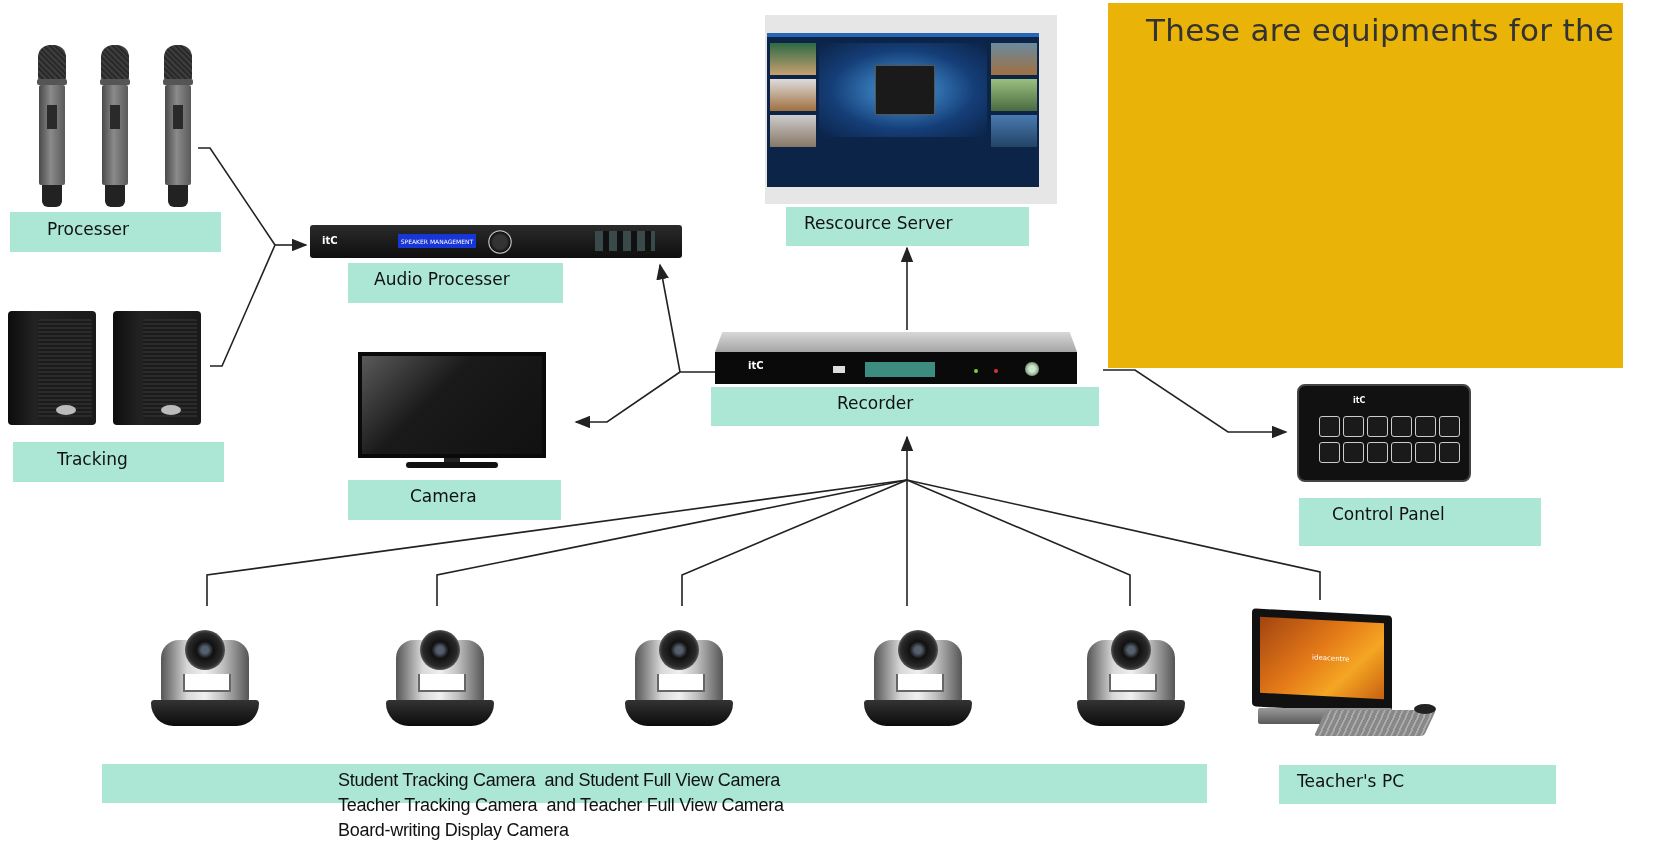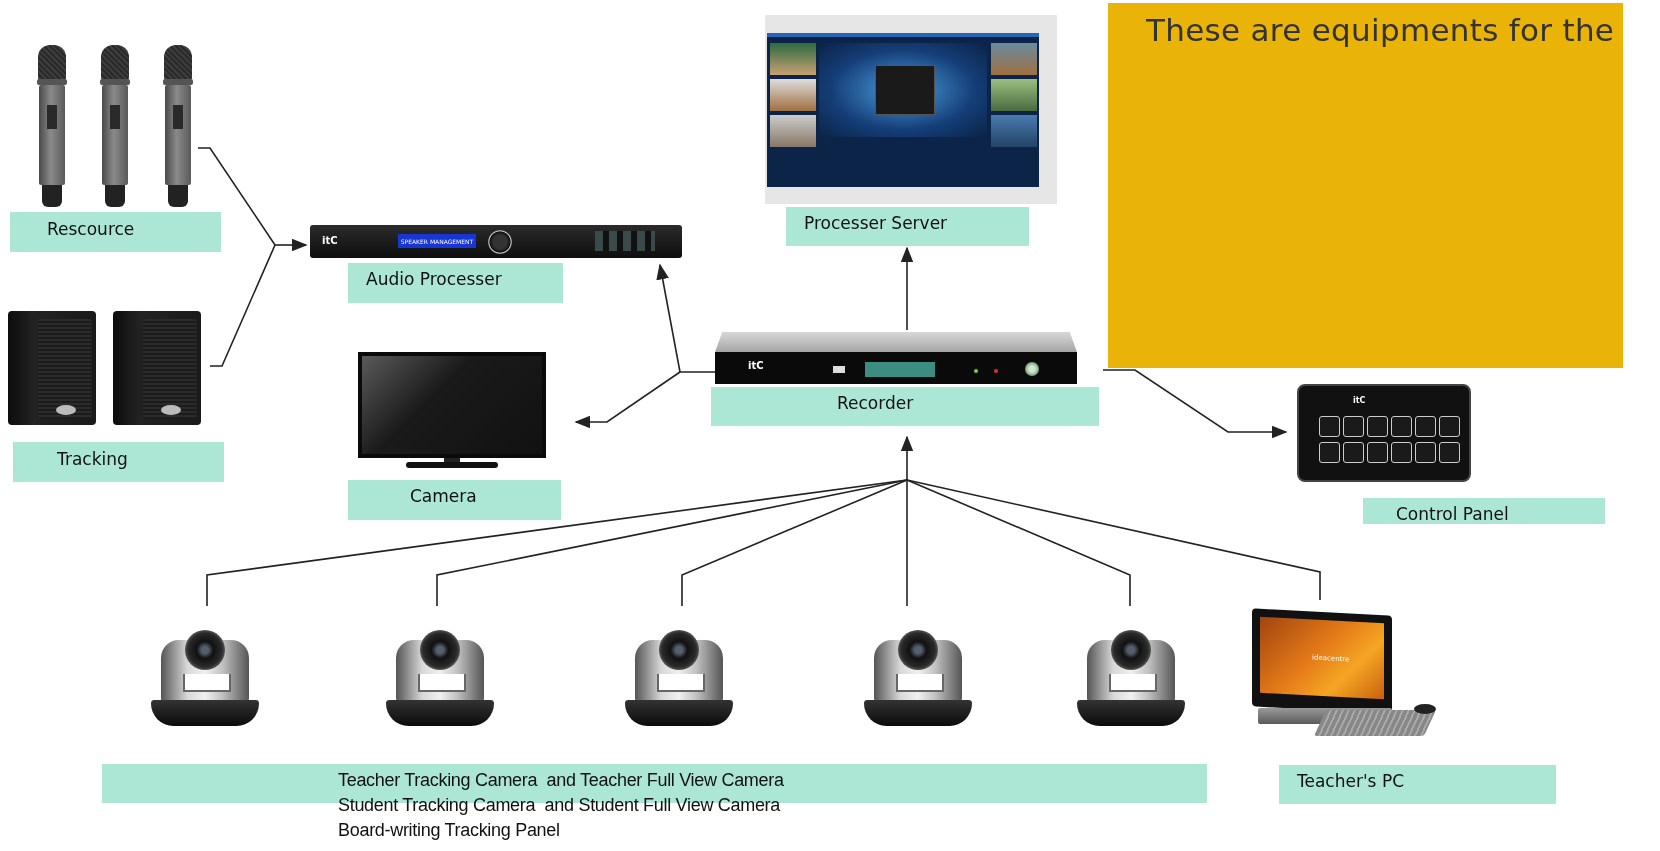--- a/index.html
+++ b/index.html
@@ -116,21 +116,21 @@
     </div>
   <div class="mic" style="left:162px;top:45px;">
       <div class="head"></div>
       <div class="ring"></div>
       <div class="body"></div>
       <div class="sw"></div>
       <div class="tail"></div>
     </div>
 </div>
 <div class="label" style="left:10px;top:212px;width:211px;height:40px;">
-  <span style="left:37px;top:7px;">Rescource</span>
+  <span style="left:37px;top:7px;">Processer</span>
 </div>
 
 <div>
   <div class="spk" style="left:8px;top:305px;">
       <div class="box"></div>
       <div class="grill"></div>
       <div class="logo"></div>
     </div>
   <div class="spk" style="left:113px;top:305px;">
       <div class="box"></div>
@@ -142,21 +142,21 @@
   <span style="left:44px;top:7px;">Tracking</span>
 </div>
 
 <div class="rack" style="left:310px;top:225px;width:372px;height:33px;">
   <span class="itc" style="left:12px;top:10px;">itC</span>
   <div class="lcd-blue" style="left:88px;top:9px;width:78px;height:14px;">SPEAKER MANAGEMENT</div>
   <div class="knob" style="left:178px;top:5px;width:24px;height:24px;"></div>
   <div style="position:absolute;left:285px;top:6px;width:60px;height:20px;background:repeating-linear-gradient(90deg,#3a4a4a 0 8px,#111 8px 14px);"></div>
 </div>
 <div class="label" style="left:348px;top:263px;width:215px;height:40px;">
-  <span style="left:18px;top:6px;text-align:right;">Audio Processer</span>
+  <span style="left:26px;top:6px;text-align:right;">Audio Processer</span>
 </div>
 
 <div class="tv" style="left:358px;top:352px;width:190px;height:118px;">
   <div class="screen"></div>
     <div class="neck"></div>
     <div class="base"></div>
 </div>
 <div class="label" style="left:348px;top:480px;width:213px;height:40px;">
   <span style="left:62px;top:6px;">Camera</span>
 </div>
@@ -167,21 +167,21 @@
     <div class="thumb" style="left:3px;top:42px;background:linear-gradient(180deg,#ddd,#a07040);"></div>
     <div class="thumb" style="left:3px;top:78px;background:linear-gradient(180deg,#ccc,#887766);"></div>
     <div class="main"></div>
     <div class="dlg"></div>
     <div class="thumb" style="left:224px;top:6px;background:linear-gradient(180deg,#6a8aa0,#a07040);"></div>
     <div class="thumb" style="left:224px;top:42px;background:linear-gradient(180deg,#9ac080,#4a6a40);"></div>
     <div class="thumb" style="left:224px;top:78px;background:linear-gradient(180deg,#4a7ab0,#224466);"></div>
   </div>
 </div>
 <div class="label" style="left:786px;top:207px;width:243px;height:39px;">
-  <span style="left:18px;top:6px;">Processer Server</span>
+  <span style="left:18px;top:6px;">Rescource Server</span>
 </div>
 
 <div class="recorder" style="left:715px;top:332px;width:362px;height:52px;">
   <div class="top"></div>
   <div class="front"></div>
   <span class="itc" style="left:33px;top:28px;">itC</span>
   <div style="position:absolute;left:118px;top:34px;width:12px;height:7px;background:#ddd;"></div>
   <div class="lcd"></div>
   <div style="position:absolute;left:259px;top:37px;width:4px;height:4px;background:#7fd040;border-radius:50%;"></div>
   <div style="position:absolute;left:279px;top:37px;width:4px;height:4px;background:#e03030;border-radius:50%;"></div>
@@ -199,21 +199,21 @@
   <div class="key" style="left:92px;top:30px;"></div>
   <div class="key" style="left:116px;top:30px;"></div>
   <div class="key" style="left:140px;top:30px;"></div>
   <div class="key" style="left:20px;top:56px;"></div>
   <div class="key" style="left:44px;top:56px;"></div>
   <div class="key" style="left:68px;top:56px;"></div>
   <div class="key" style="left:92px;top:56px;"></div>
   <div class="key" style="left:116px;top:56px;"></div>
   <div class="key" style="left:140px;top:56px;"></div>
 </div>
-<div class="label" style="left:1363px;top:498px;width:242px;height:26px;">
+<div class="label" style="left:1299px;top:498px;width:242px;height:48px;">
   <span style="left:33px;top:6px;">Control Panel</span>
 </div>
 
 <div class="cam" style="left:147px;top:630px;">
     <div class="arm"></div>
     <div class="gap"></div>
     <div class="lens"></div>
     <div class="base"></div>
   </div>
 <div class="cam" style="left:382px;top:630px;">
@@ -247,20 +247,20 @@
         <span style="position:absolute;left:52px;top:34px;font-size:7px;color:#fff;">ideacentre</span>
       </div>
     </div>
   <div class="stand"></div>
   <div class="kbd"></div>
   <div class="mouse"></div>
 </div>
 
 <div class="label" style="left:102px;top:764px;width:1105px;height:39px;"></div>
 <div style="position:absolute;left:338px;top:768px;font-family:'Liberation Sans',sans-serif;font-size:18px;line-height:25px;color:#111;letter-spacing:-0.3px;">
+  <div style="white-space:pre;">Student Tracking Camera  and Student Full View Camera</div>
   <div style="white-space:pre;">Teacher Tracking Camera  and Teacher Full View Camera</div>
-  <div style="white-space:pre;">Student Tracking Camera  and Student Full View Camera</div>
-  <div style="white-space:pre;">Board-writing Tracking Panel</div>
+  <div style="white-space:pre;">Board-writing Display Camera</div>
 </div>
 
 <div class="label" style="left:1279px;top:765px;width:277px;height:39px;">
   <span style="left:18px;top:6px;">Teacher's PC</span>
 </div>
 
 </body></html>

